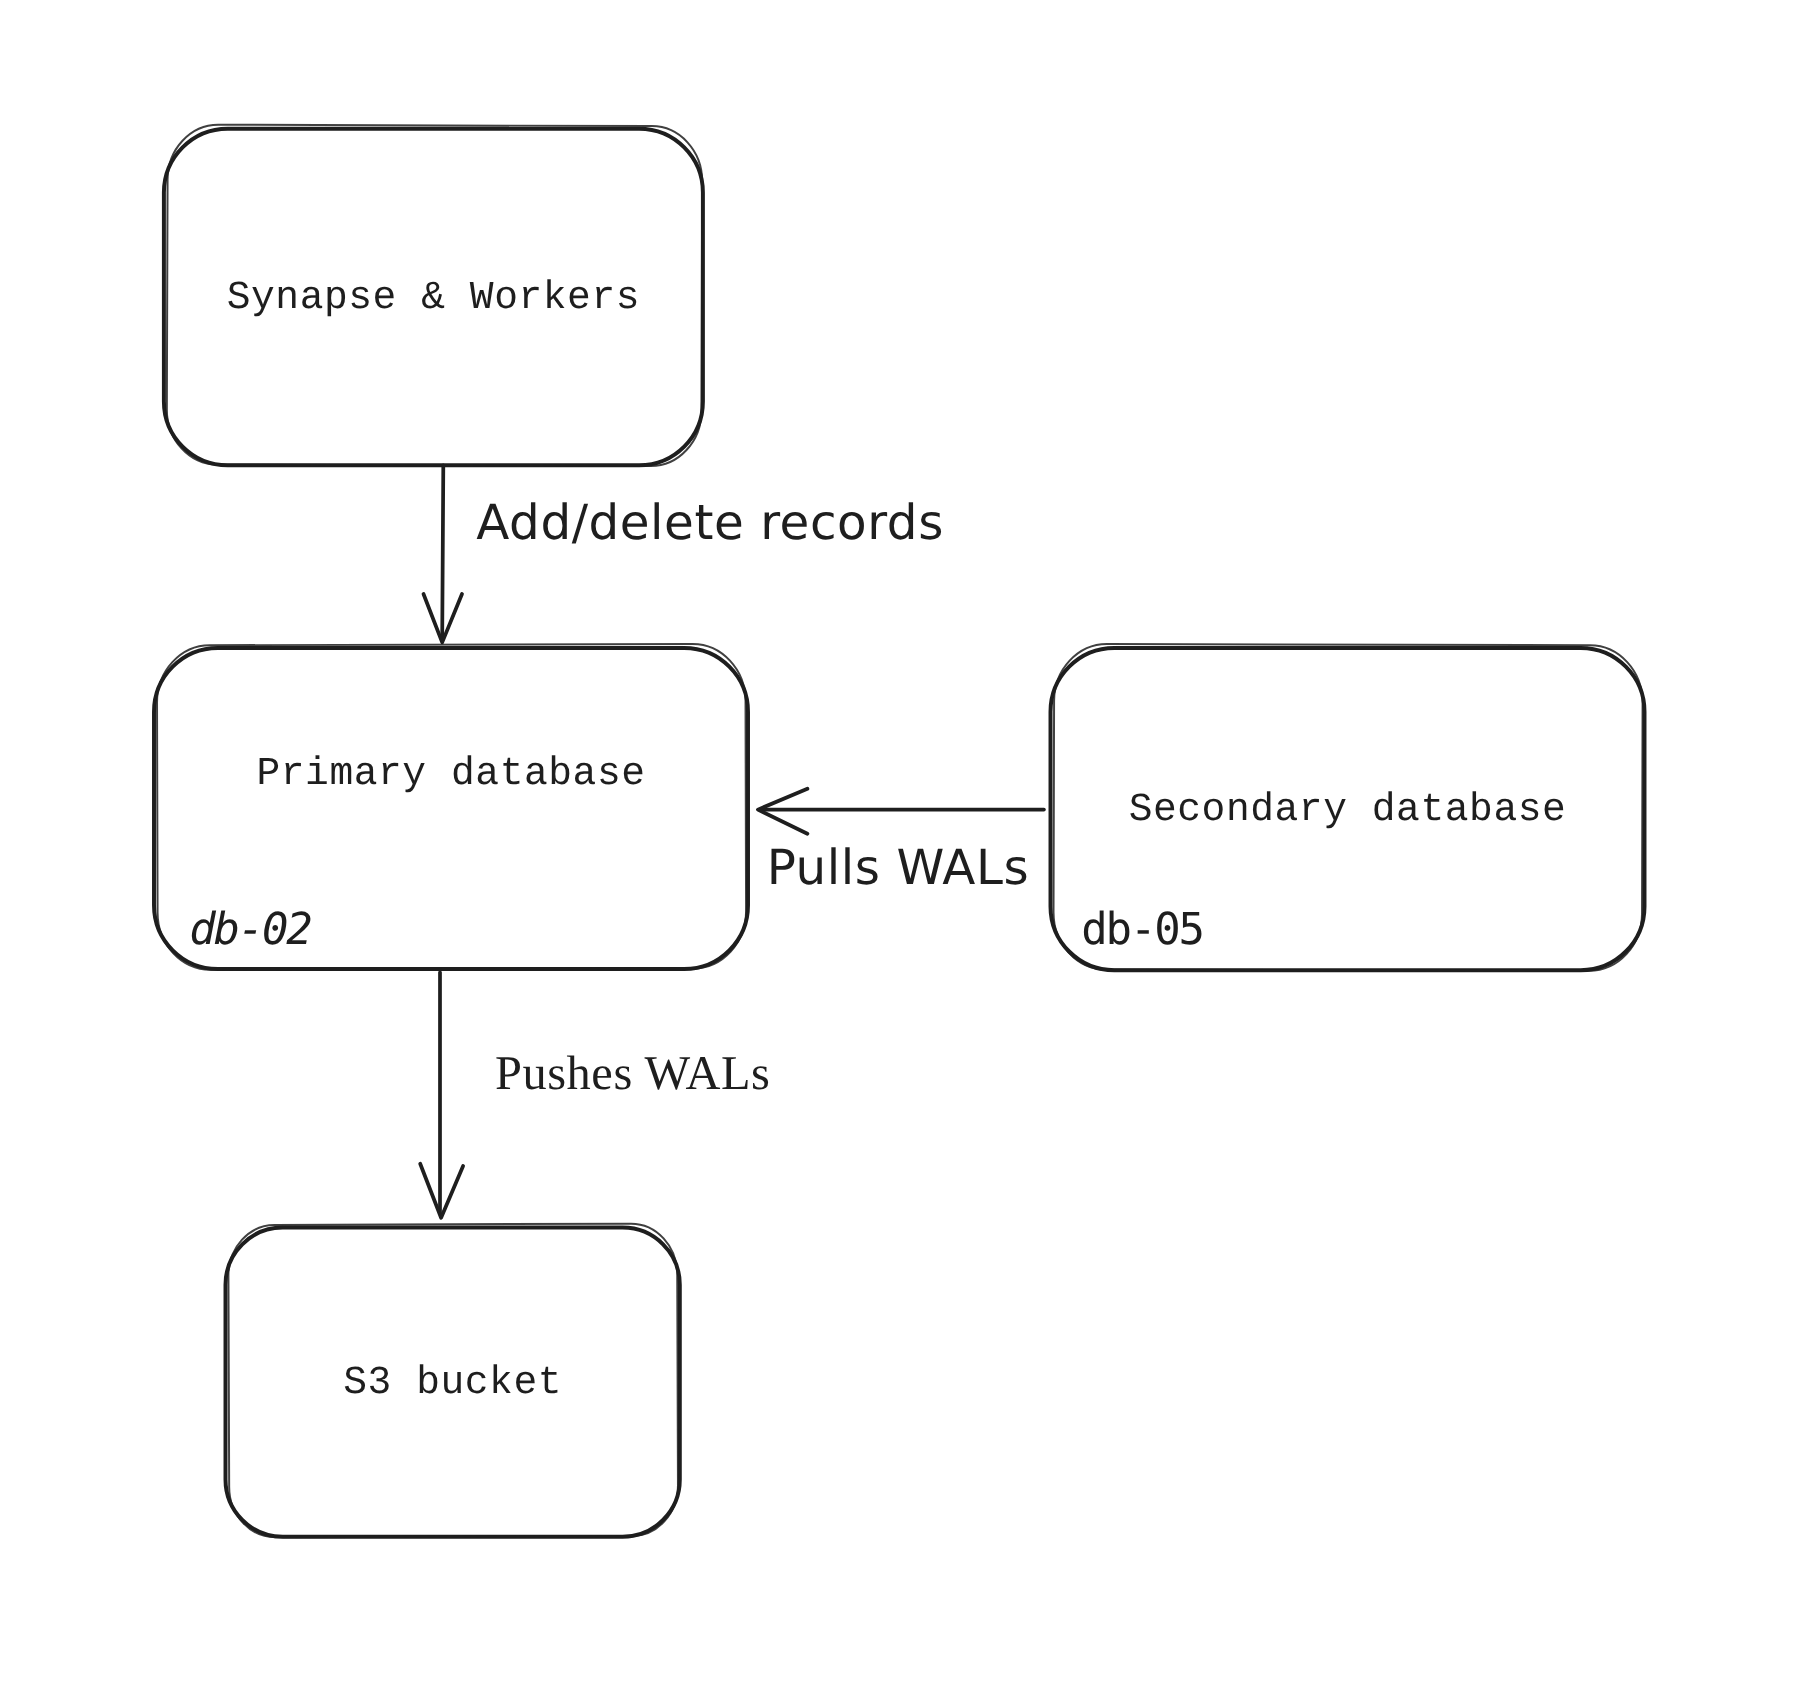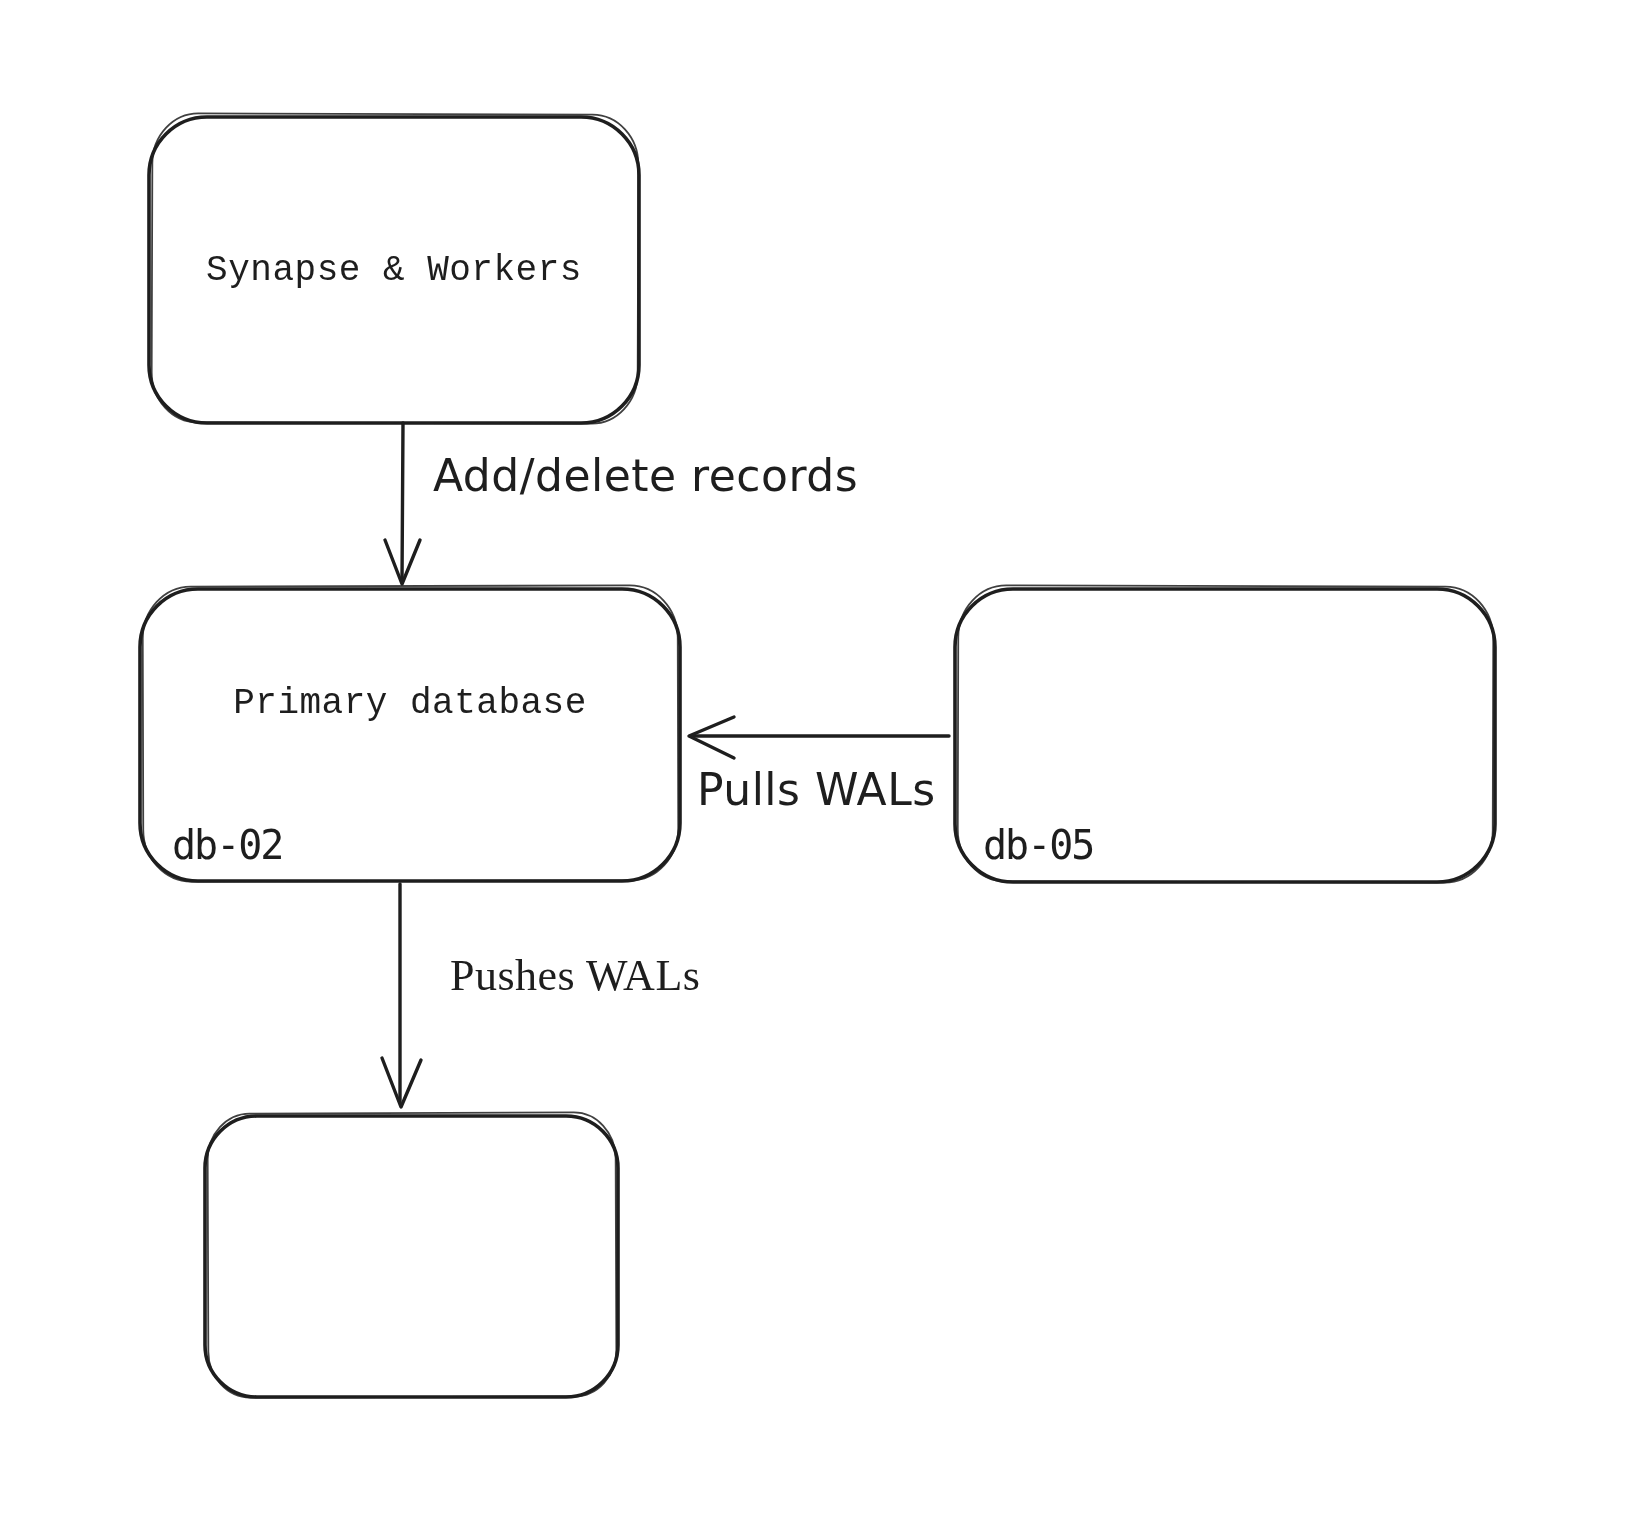--- a/index.html
+++ b/index.html
@@ -103,23 +103,25 @@
     <g>
       <path class="arrow" d="M400 884 L400 1102"></path>
       <path class="arrow" d="M382 1058 L401 1107 L421 1060"></path>
     </g>
   </svg>
 
   <div class="node-label" style="left:149px; top:117px; width:490px; height:306px;">Synapse &amp; Workers</div>
 
   <div class="node-label" style="left:140px; top:557px; width:540px; height:292px;">Primary database</div>
 
+  <div class="node-label" style="left:955px; top:589px; width:540px; height:293px;">Secondary database</div>
 
+  <div class="node-label" style="left:205px; top:1116px; width:413px; height:281px;">S3 bucket</div>
 
-  <div class="host-label" style="left:172px; top:822px;">db-02</div>
+  <div class="host-label" style="left:172px; top:822px;font-style:italic;">db-02</div>
 
   <div class="host-label" style="left:983px; top:822px;">db-05</div>
 
   <div class="edge-label" style="left:433px; top:450px;">Add/delete records</div>
 
   <div class="edge-label centered" style="left:697px; top:764px; width:250px;">Pulls WALs</div>
 
   <div class="edge-label" style="left:450px; top:950px;font-family:Liberation Serif, serif;">Pushes WALs</div>
 
 </div>

